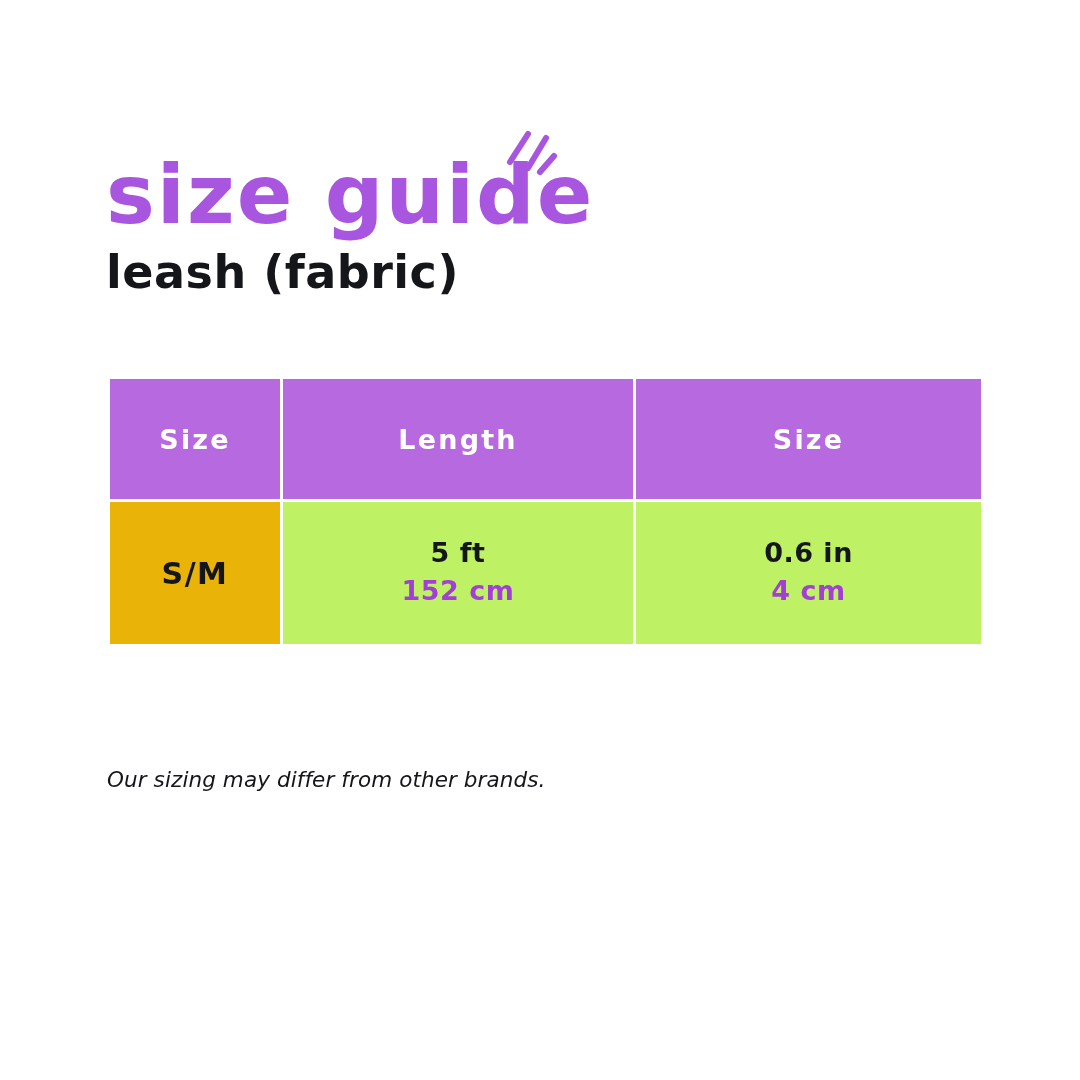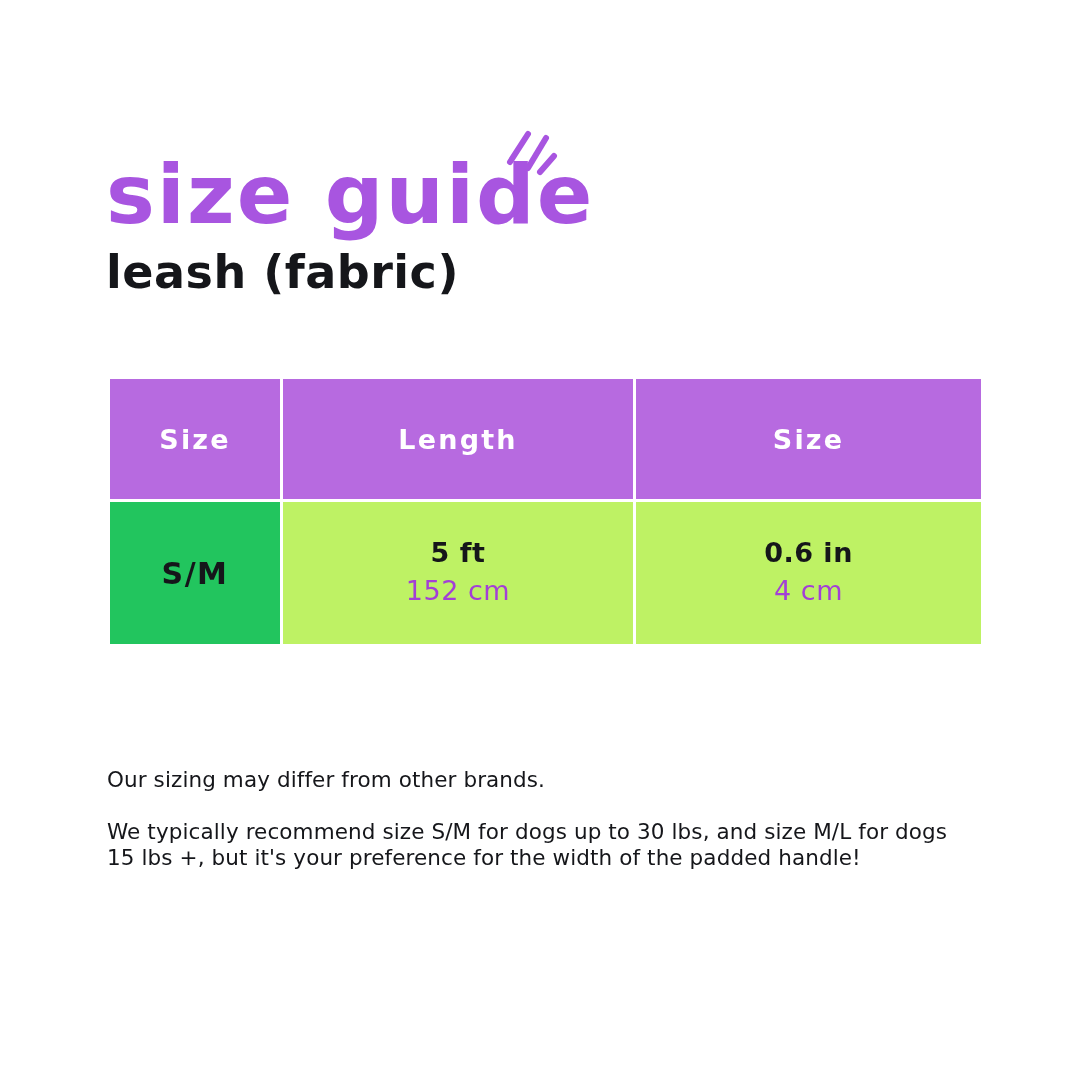--- a/index.html
+++ b/index.html
@@ -79,21 +79,21 @@
     height: 88px;
     font-size: 27px;
     font-weight: 700;
     letter-spacing: 2.2px;
     text-align: center;
     vertical-align: middle;
     font-family: "DejaVu Sans", sans-serif;
   }
 
   td.size-cell {
-    background: #22c55e;
+    background: #eab308;
     height: 110px;
     text-align: center;
     vertical-align: middle;
     font-size: 30px;
     font-weight: 700;
     letter-spacing: 1.5px;
     color: #15161a;
   }
   td.value-cell {
     background: #bef264;
@@ -106,39 +106,40 @@
     display: block;
     font-size: 27px;
     font-weight: 700;
     color: #15161a;
     line-height: 36px;
     letter-spacing: 0.5px;
   }
   .val-met {
     display: block;
     font-size: 27px;
-    font-weight: 400;
+    font-weight: 700;
     color: #a33fd6;
     line-height: 40px;
     letter-spacing: 0.5px;
   }
 
   
   .notes {
     position: absolute;
     left: 107px;
     top: 745px;
     width: 860px;
   }
   .note {
     font-size: 21.5px;
     line-height: 26px;
     color: #15161a;
     margin-bottom: 26px;
     letter-spacing: 0.1px;
+    font-style: italic;
   }
 </style>
 </head>
 <body>
 
 <div class="page">
 
   <div class="title-wrap">
     <div class="title-main">size guide</div>
     <span class="sparkle">
@@ -176,16 +177,15 @@
         <td class="value-cell">
           <span class="val-imp">0.6 in</span>
           <span class="val-met">4 cm</span>
         </td>
       </tr>
     </tbody>
   </table>
 
   <div class="notes">
     <p class="note">Our sizing may differ from other brands.</p>
-    <p class="note">We typically recommend size S/M for dogs up to 30 lbs, and size M/L for dogs 15 lbs +, but it's your preference for the width of the padded handle!</p>
   </div>
 
 </div>
 
 </body></html>

